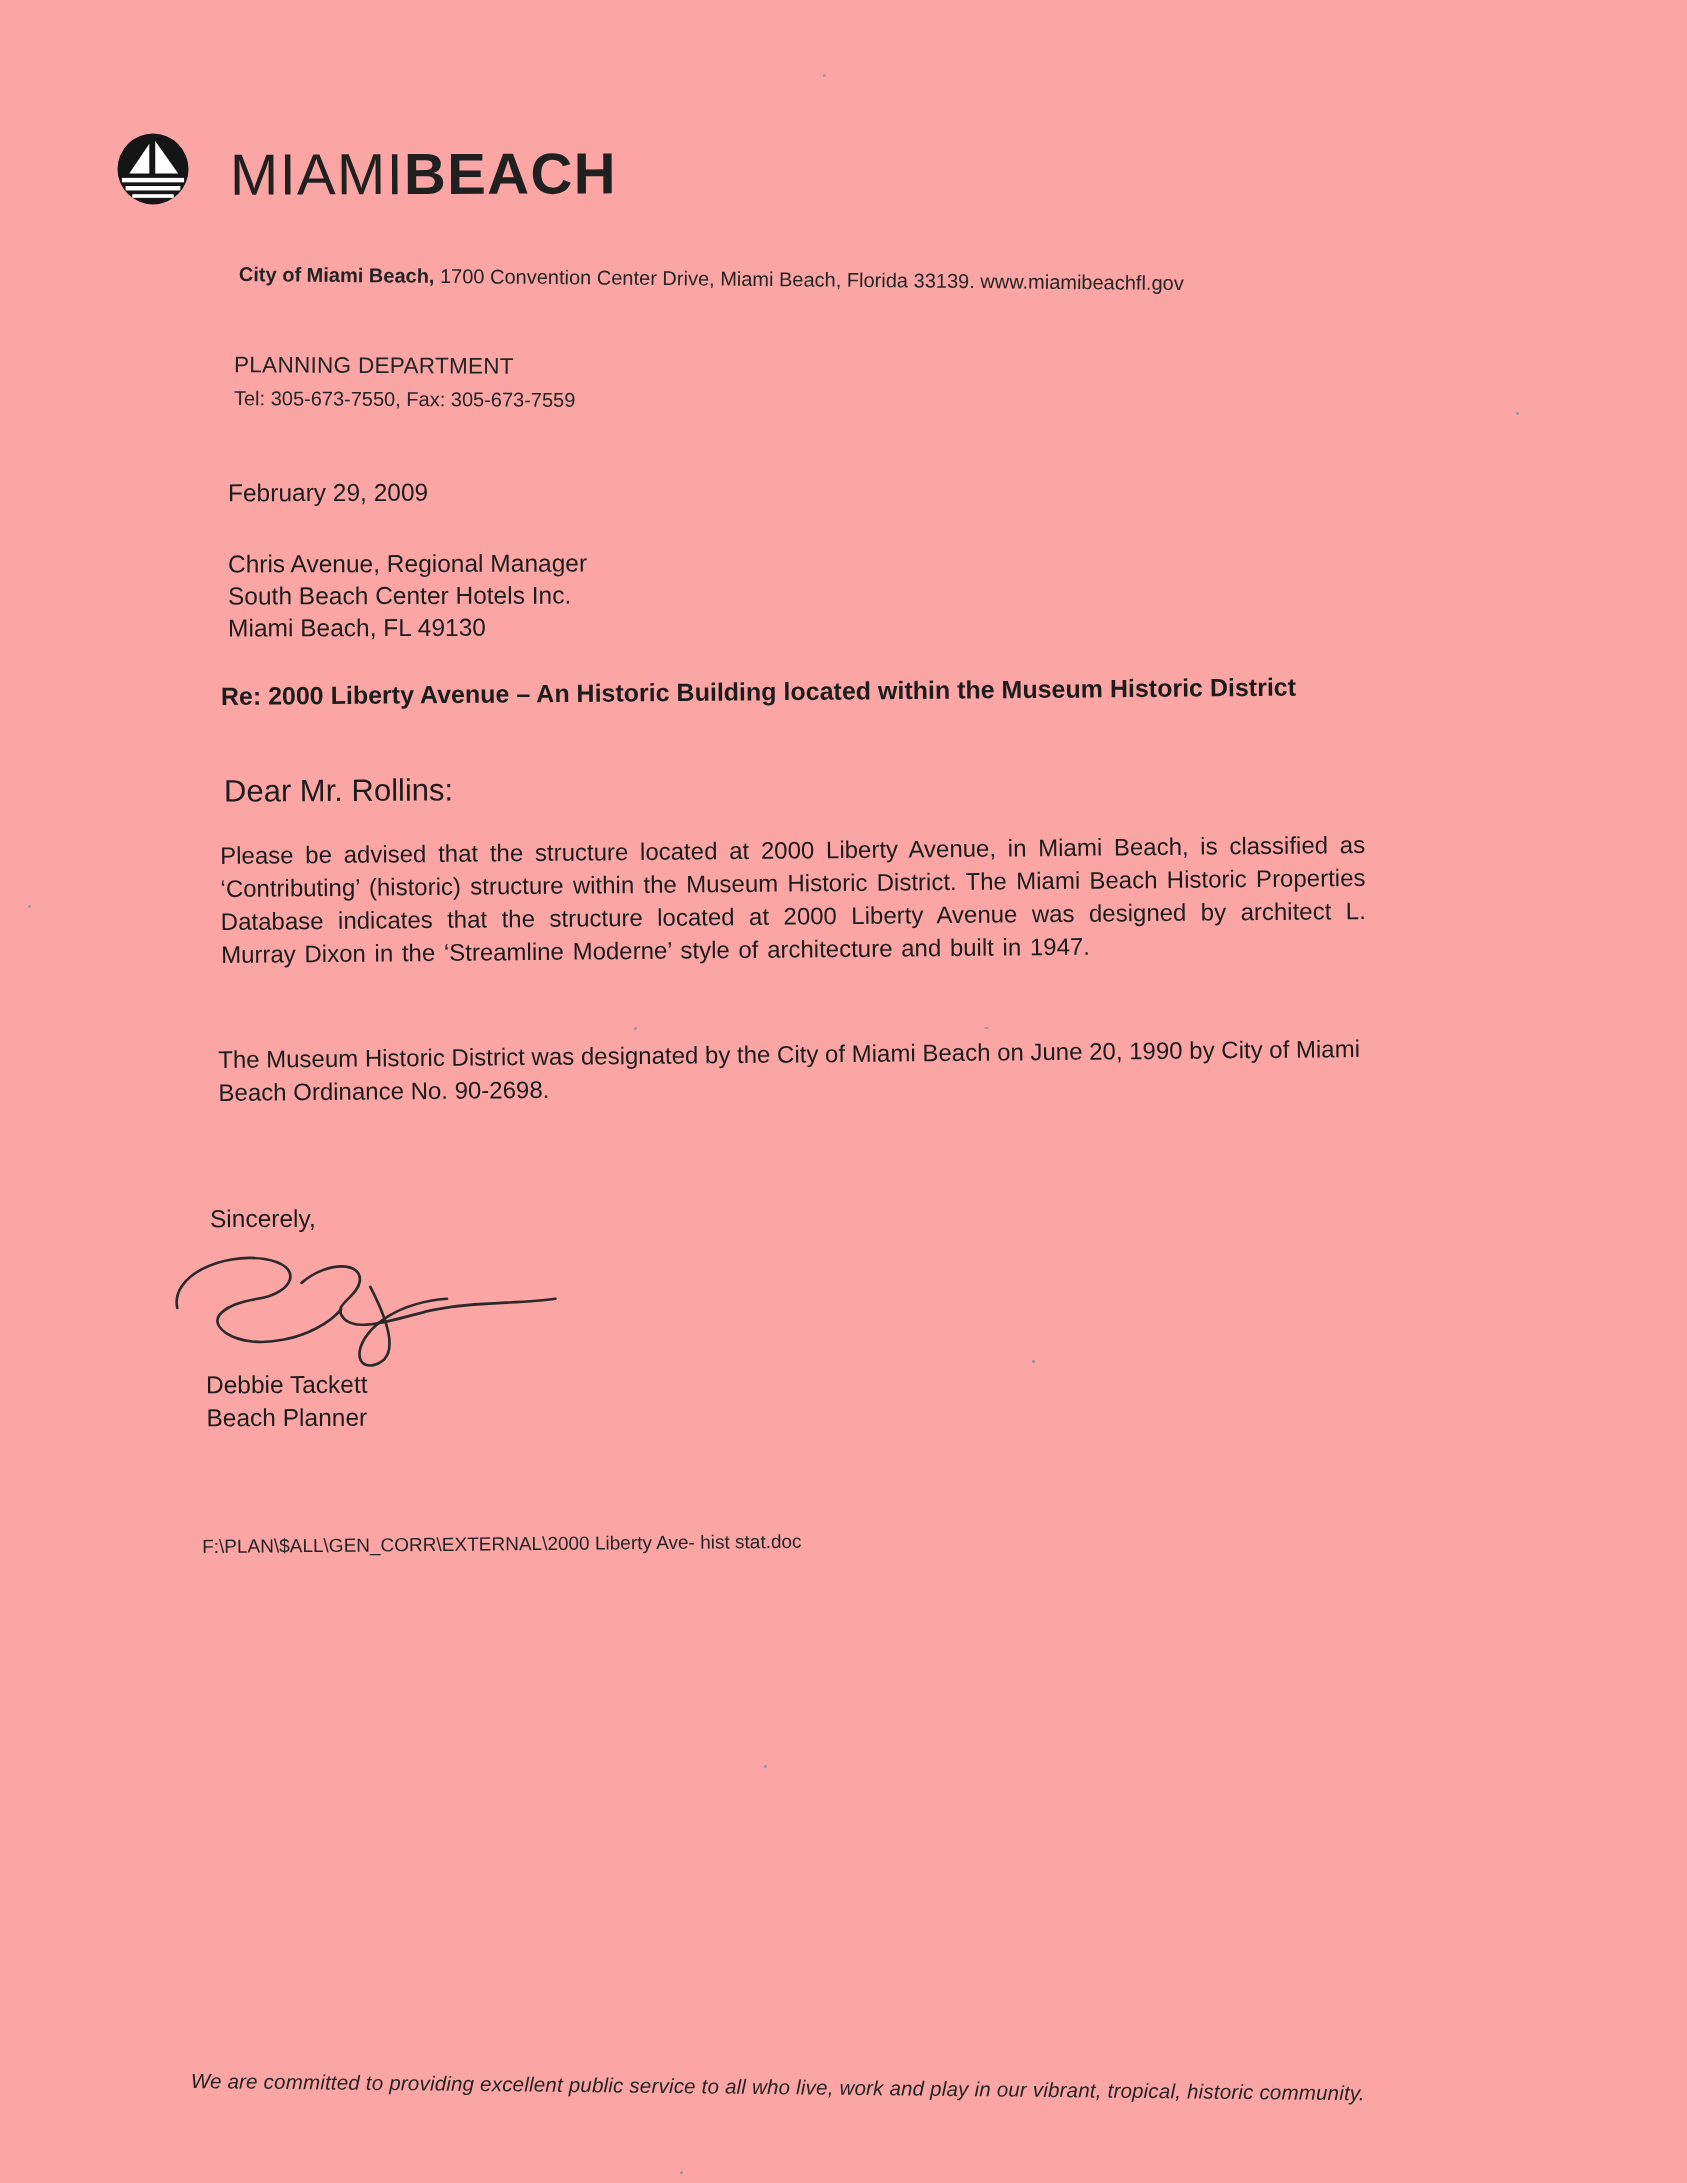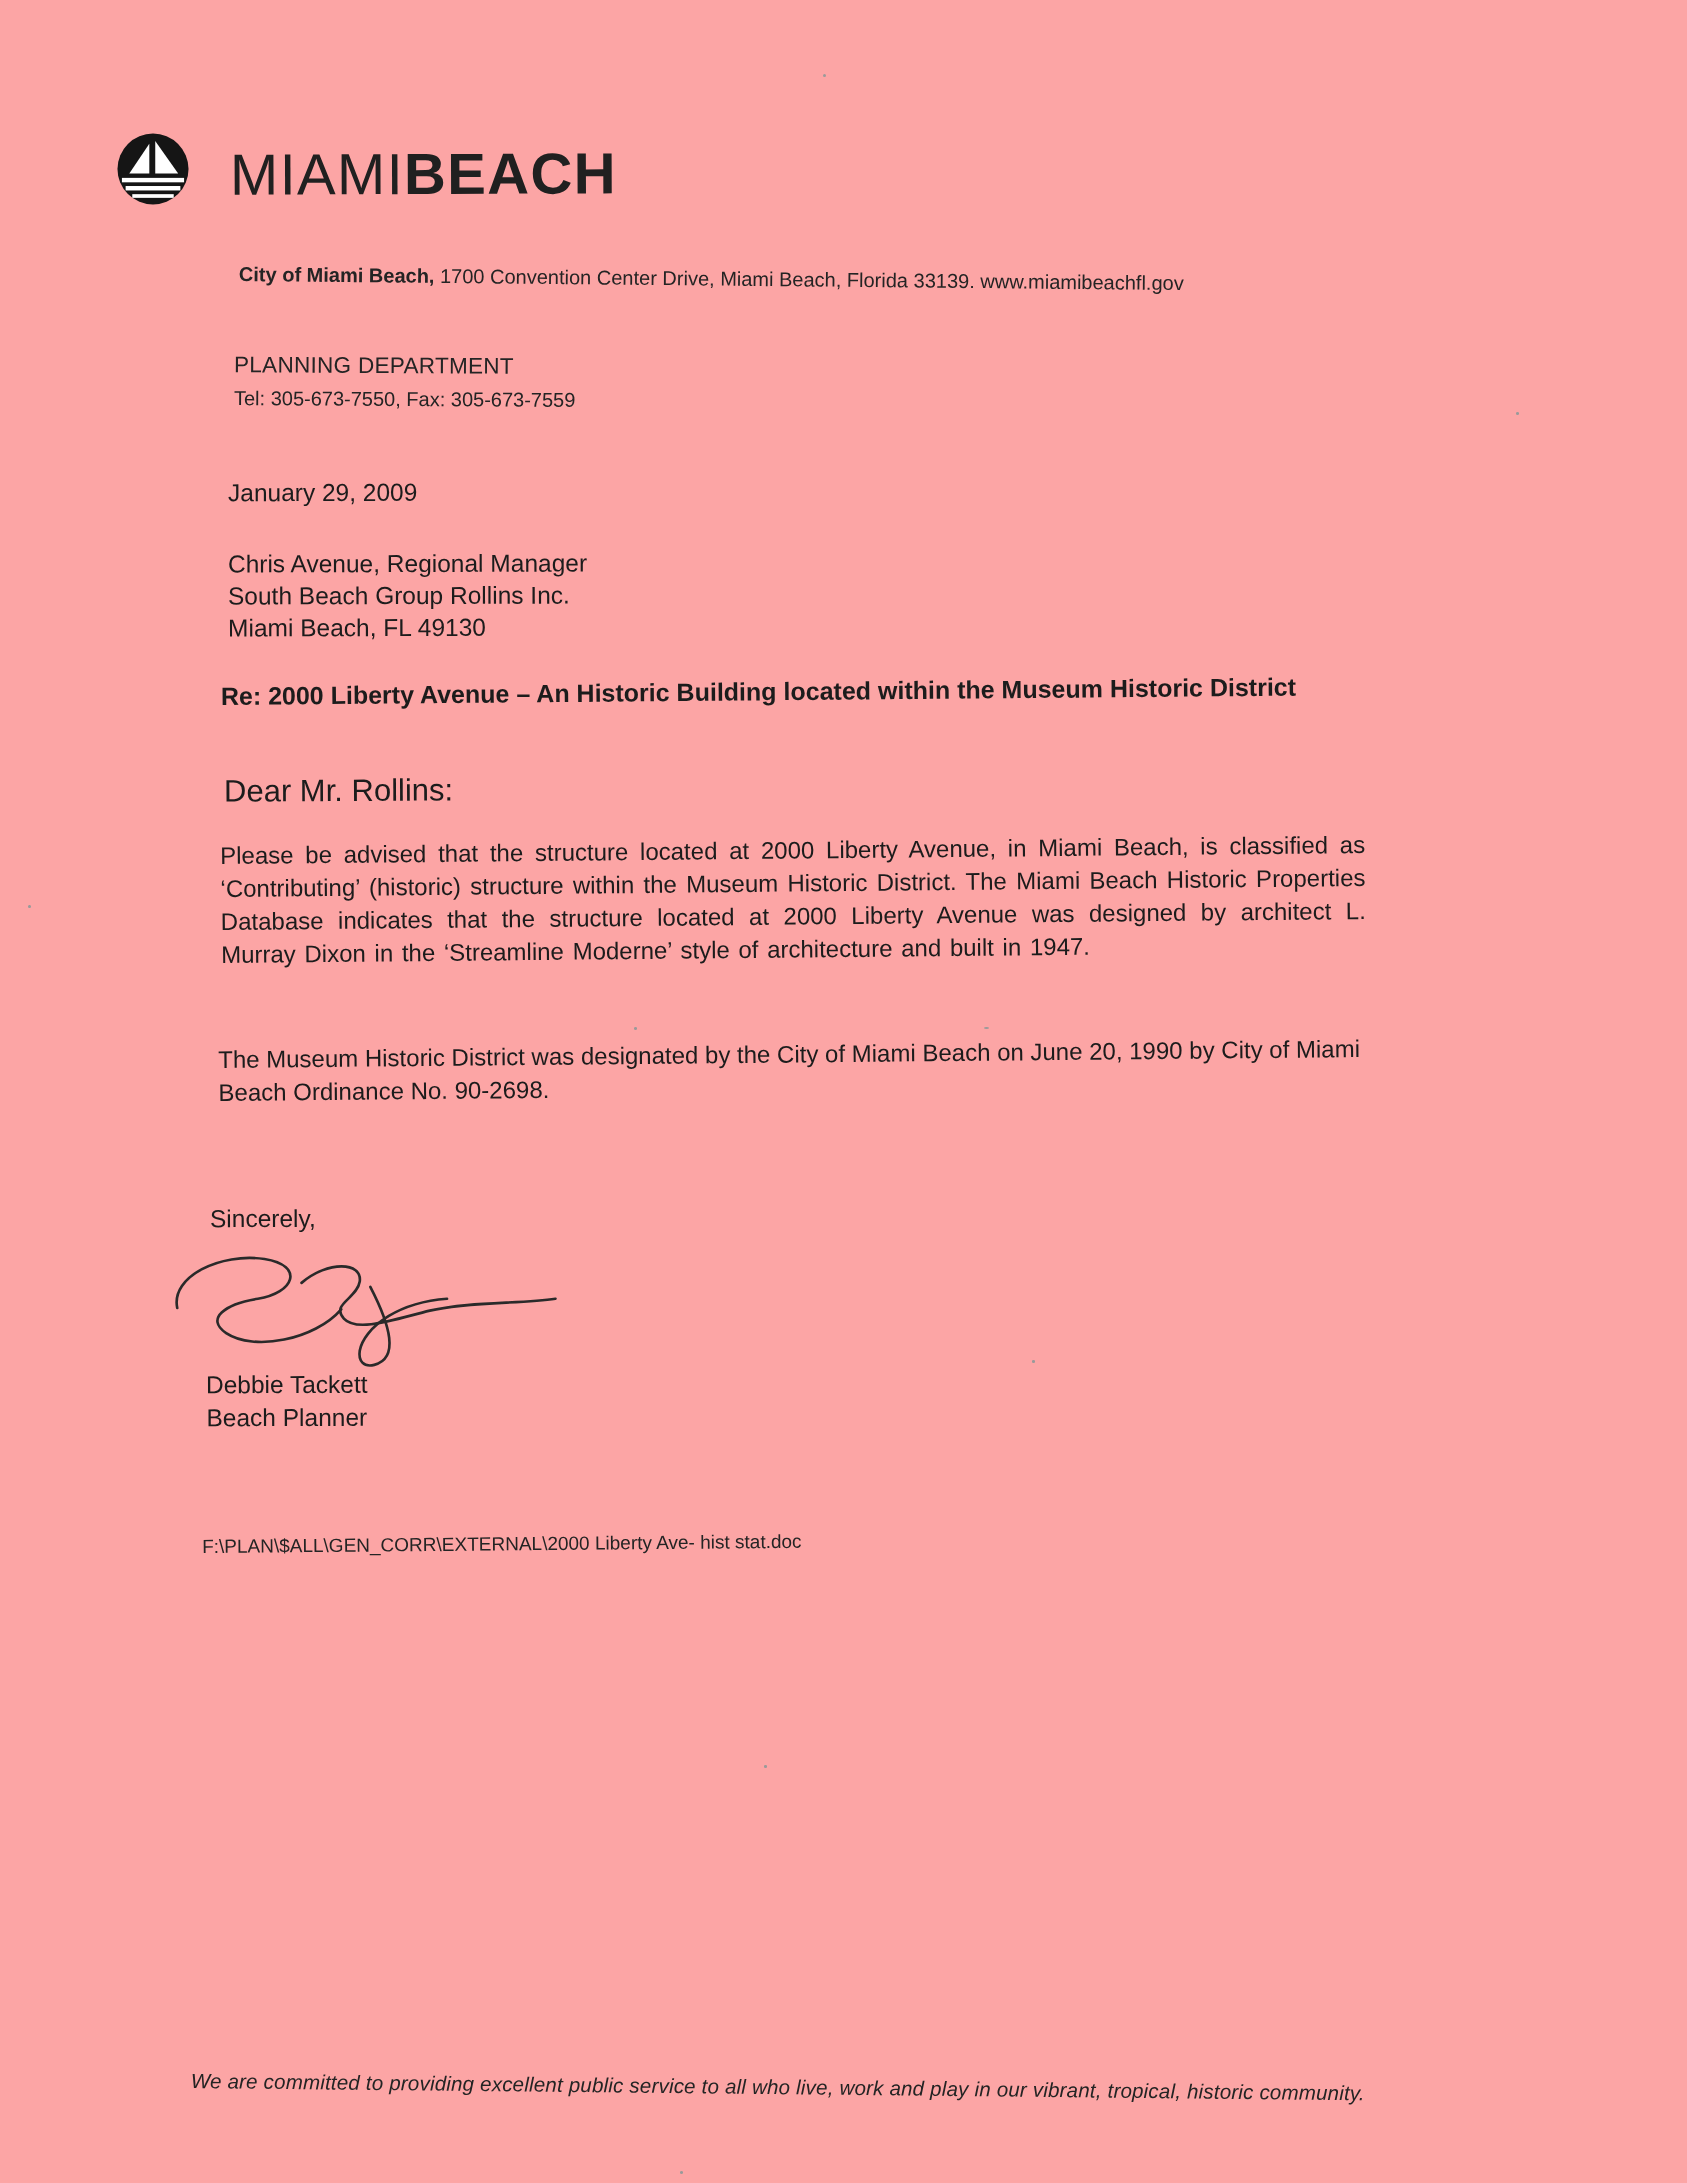--- a/index.html
+++ b/index.html
@@ -197,25 +197,25 @@
     <span class="thin">MIAMI</span><span class="bold">BEACH</span>
   </div>
 
   <div class="lh-address">
     <span class="lead">City of Miami Beach,</span><span> 1700 Convention Center Drive, Miami Beach, Florida  33139.  www.miamibeachfl.gov</span>
   </div>
 
   <div class="lh-dept">PLANNING DEPARTMENT</div>
   <div class="lh-tel">Tel: 305-673-7550, Fax: 305-673-7559</div>
 
-  <div class="date">January 29, 2009</div>
+  <div class="date">February 29, 2009</div>
 
   <div class="recipient">
     <div>Chris Avenue, Regional Manager</div>
-    <div>South Beach Group Rollins Inc.</div>
+    <div>South Beach Center Hotels Inc.</div>
     <div>Miami Beach, FL 49130</div>
   </div>
 
   <div class="subject">Re: 2000 Liberty Avenue – An Historic Building located within the Museum Historic District</div>
 
   <div class="salutation">Dear Mr. Rollins:</div>
 
   <div class="para-1">Please be advised that the structure located at 2000 Liberty Avenue, in Miami Beach, is classified as ‘Contributing’ (historic) structure within the Museum Historic District.  The Miami Beach Historic Properties Database indicates that the structure located at 2000 Liberty Avenue was designed by architect L. Murray Dixon in the ‘Streamline Moderne’ style of architecture and built in 1947.</div>
   <div class="para-2">The Museum Historic District was designated by the City of Miami Beach on June 20, 1990 by City of Miami Beach Ordinance No. 90-2698.</div>
 

